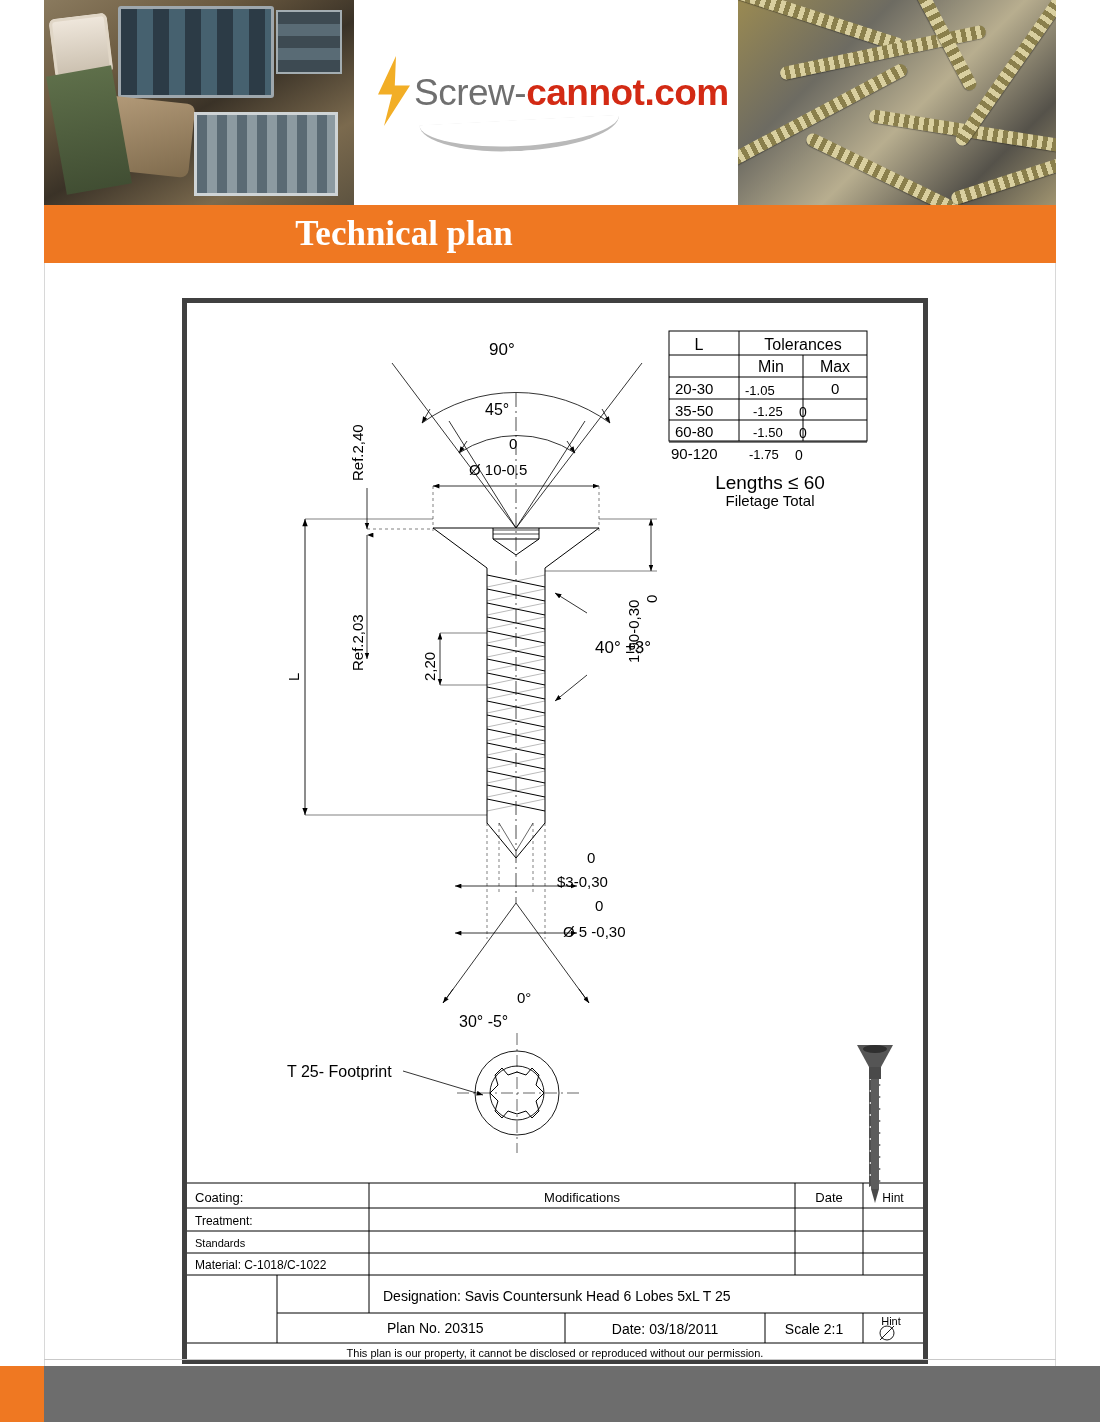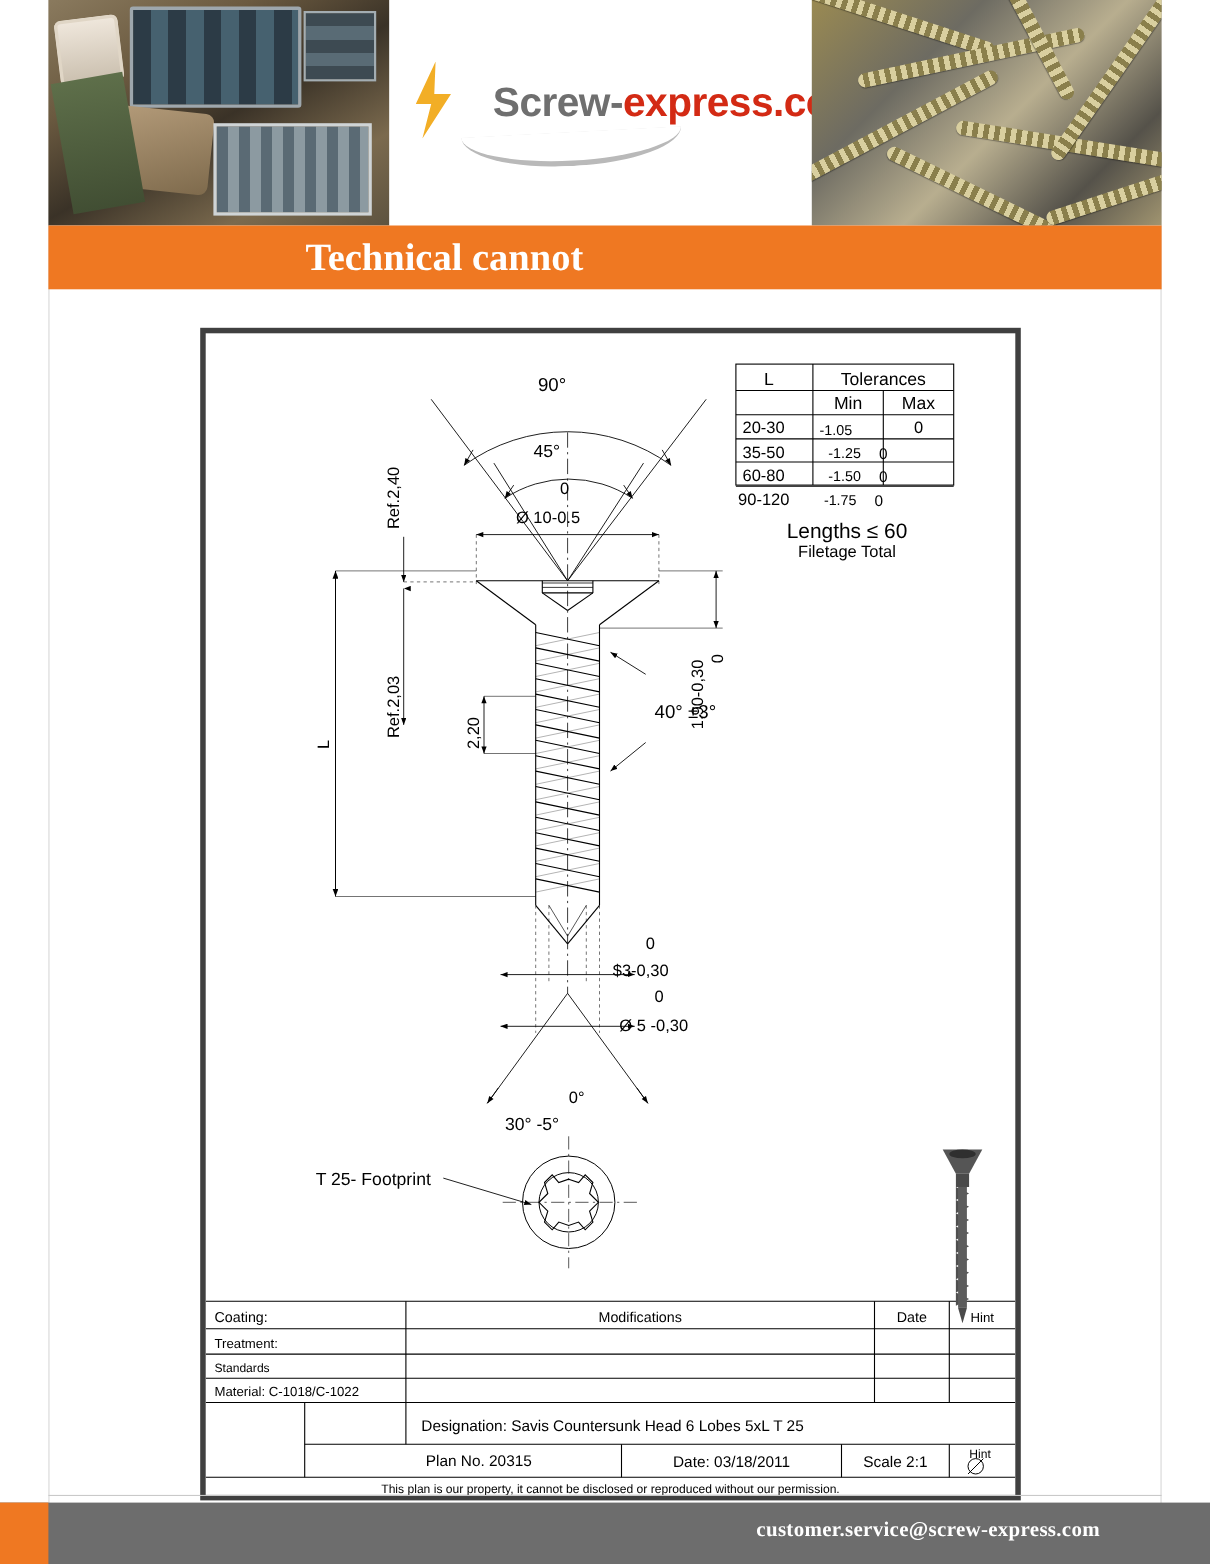--- a/index.html
+++ b/index.html
@@ -106,21 +106,21 @@
     width: 384px; height: 205px;
     background: #ffffff;
   }
   .logo-text {
     position: absolute;
     left: 60px; top: 72px;
     font-size: 37px;
     letter-spacing: -0.5px;
     white-space: nowrap;
   }
-  .logo-text .grey { color: #6f6f6f; font-weight: bold; margin-left: 34px; }
+  .logo-text .grey { color: #6f6f6f; font-weight: normal; }
   .logo-text .red { color: #d32a14; font-weight: bold; }
   .logo-swoosh {
     position: absolute;
     left: 66px; top: 120px;
     width: 200px; height: 26px;
     border-bottom: 5px solid #b9b9b9;
     border-radius: 0 0 50% 50%/0 0 100% 100%;
     transform: rotate(-3deg);
   }
   .logo-spark {
@@ -212,39 +212,39 @@
       <div class="hp-l-2"></div>
       <div class="hp-l-3"></div>
       <div class="hp-l-4"></div>
       <div class="hp-l-5"></div>
       <div class="hp-l-6"></div>
     </div>
 
     <div class="logo-area">
       <div class="logo-spark"></div>
       <div class="logo-text">
-        <span class="grey">Screw-</span><span class="red">express.com</span>
+        <span class="grey">Screw-</span><span class="red">cannot.com</span>
       </div>
       <div class="logo-swoosh"></div>
     </div>
 
     <div class="header-photo-right">
       <div class="screw-strip" style="left:-10px;  top:12px;  width:180px; transform:rotate(18deg);"></div>
       <div class="screw-strip" style="left:40px;   top:46px;  width:210px; transform:rotate(-12deg);"></div>
       <div class="screw-strip" style="left:110px;  top:8px;   width:170px; transform:rotate(62deg);"></div>
       <div class="screw-strip" style="left:-20px;  top:108px; width:200px; transform:rotate(-28deg);"></div>
       <div class="screw-strip" style="left:130px;  top:126px; width:220px; transform:rotate(9deg);"></div>
       <div class="screw-strip" style="left:180px;  top:60px;  width:190px; transform:rotate(-55deg);"></div>
       <div class="screw-strip" style="left:60px;   top:170px; width:180px; transform:rotate(26deg);"></div>
       <div class="screw-strip" style="left:210px;  top:170px; width:150px; transform:rotate(-18deg);"></div>
     </div>
   </div>
 
   <div class="banner">
-    <div class="banner-title">Technical cannot</div>
+    <div class="banner-title">Technical plan</div>
   </div>
 
   <div class="sheet-wrap">
     <div class="sheet-border">
       <div class="sheet-inner">
 
         <svg class="drawing-svg" width="736" height="1056" viewBox="0 0 736 1056">
           <defs>
             <marker id="arrowEnd" markerWidth="9" markerHeight="9" refX="8" refY="3" orient="auto">
               <path d="M0,0 L8,3 L0,6 z" fill="#000"></path>
@@ -475,16 +475,15 @@
           </g>
         </svg>
 
       </div>
     </div>
   </div>
 
   <div class="thin-rule"></div>
   <div class="footer-bar">
     <div class="footer-left-block"></div>
-    <div class="footer-email">customer.service@screw-express.com</div>
   </div>
 
 </div>
 
 </body></html>

